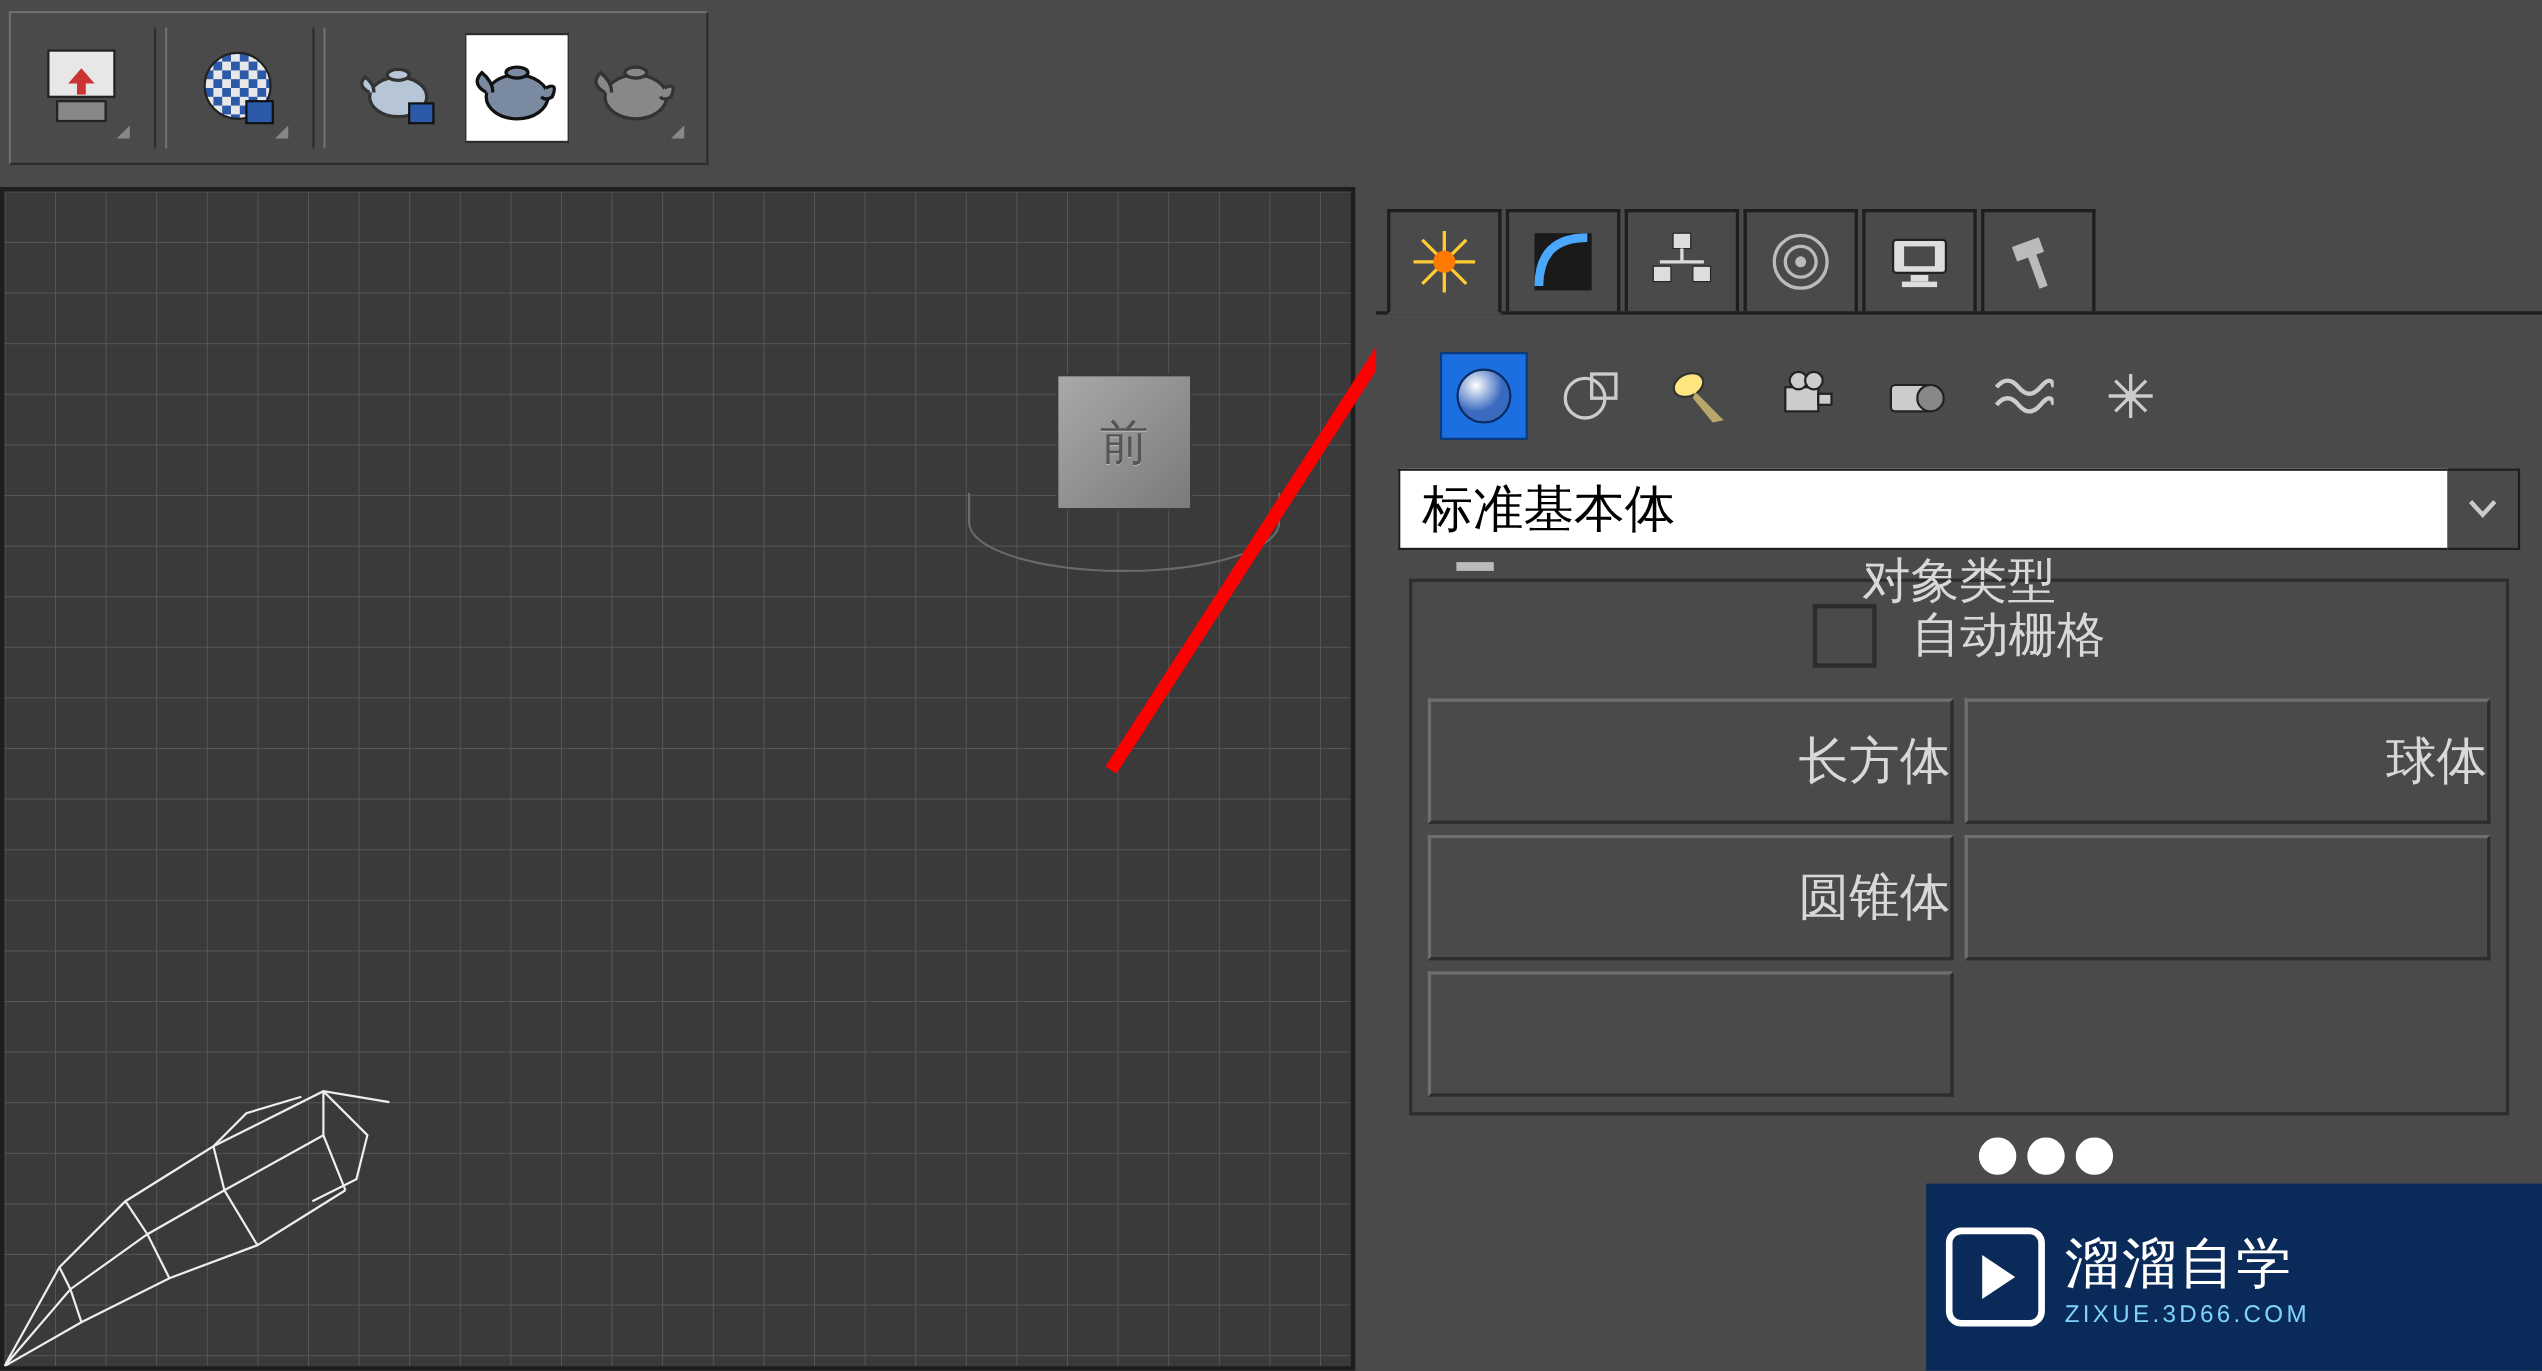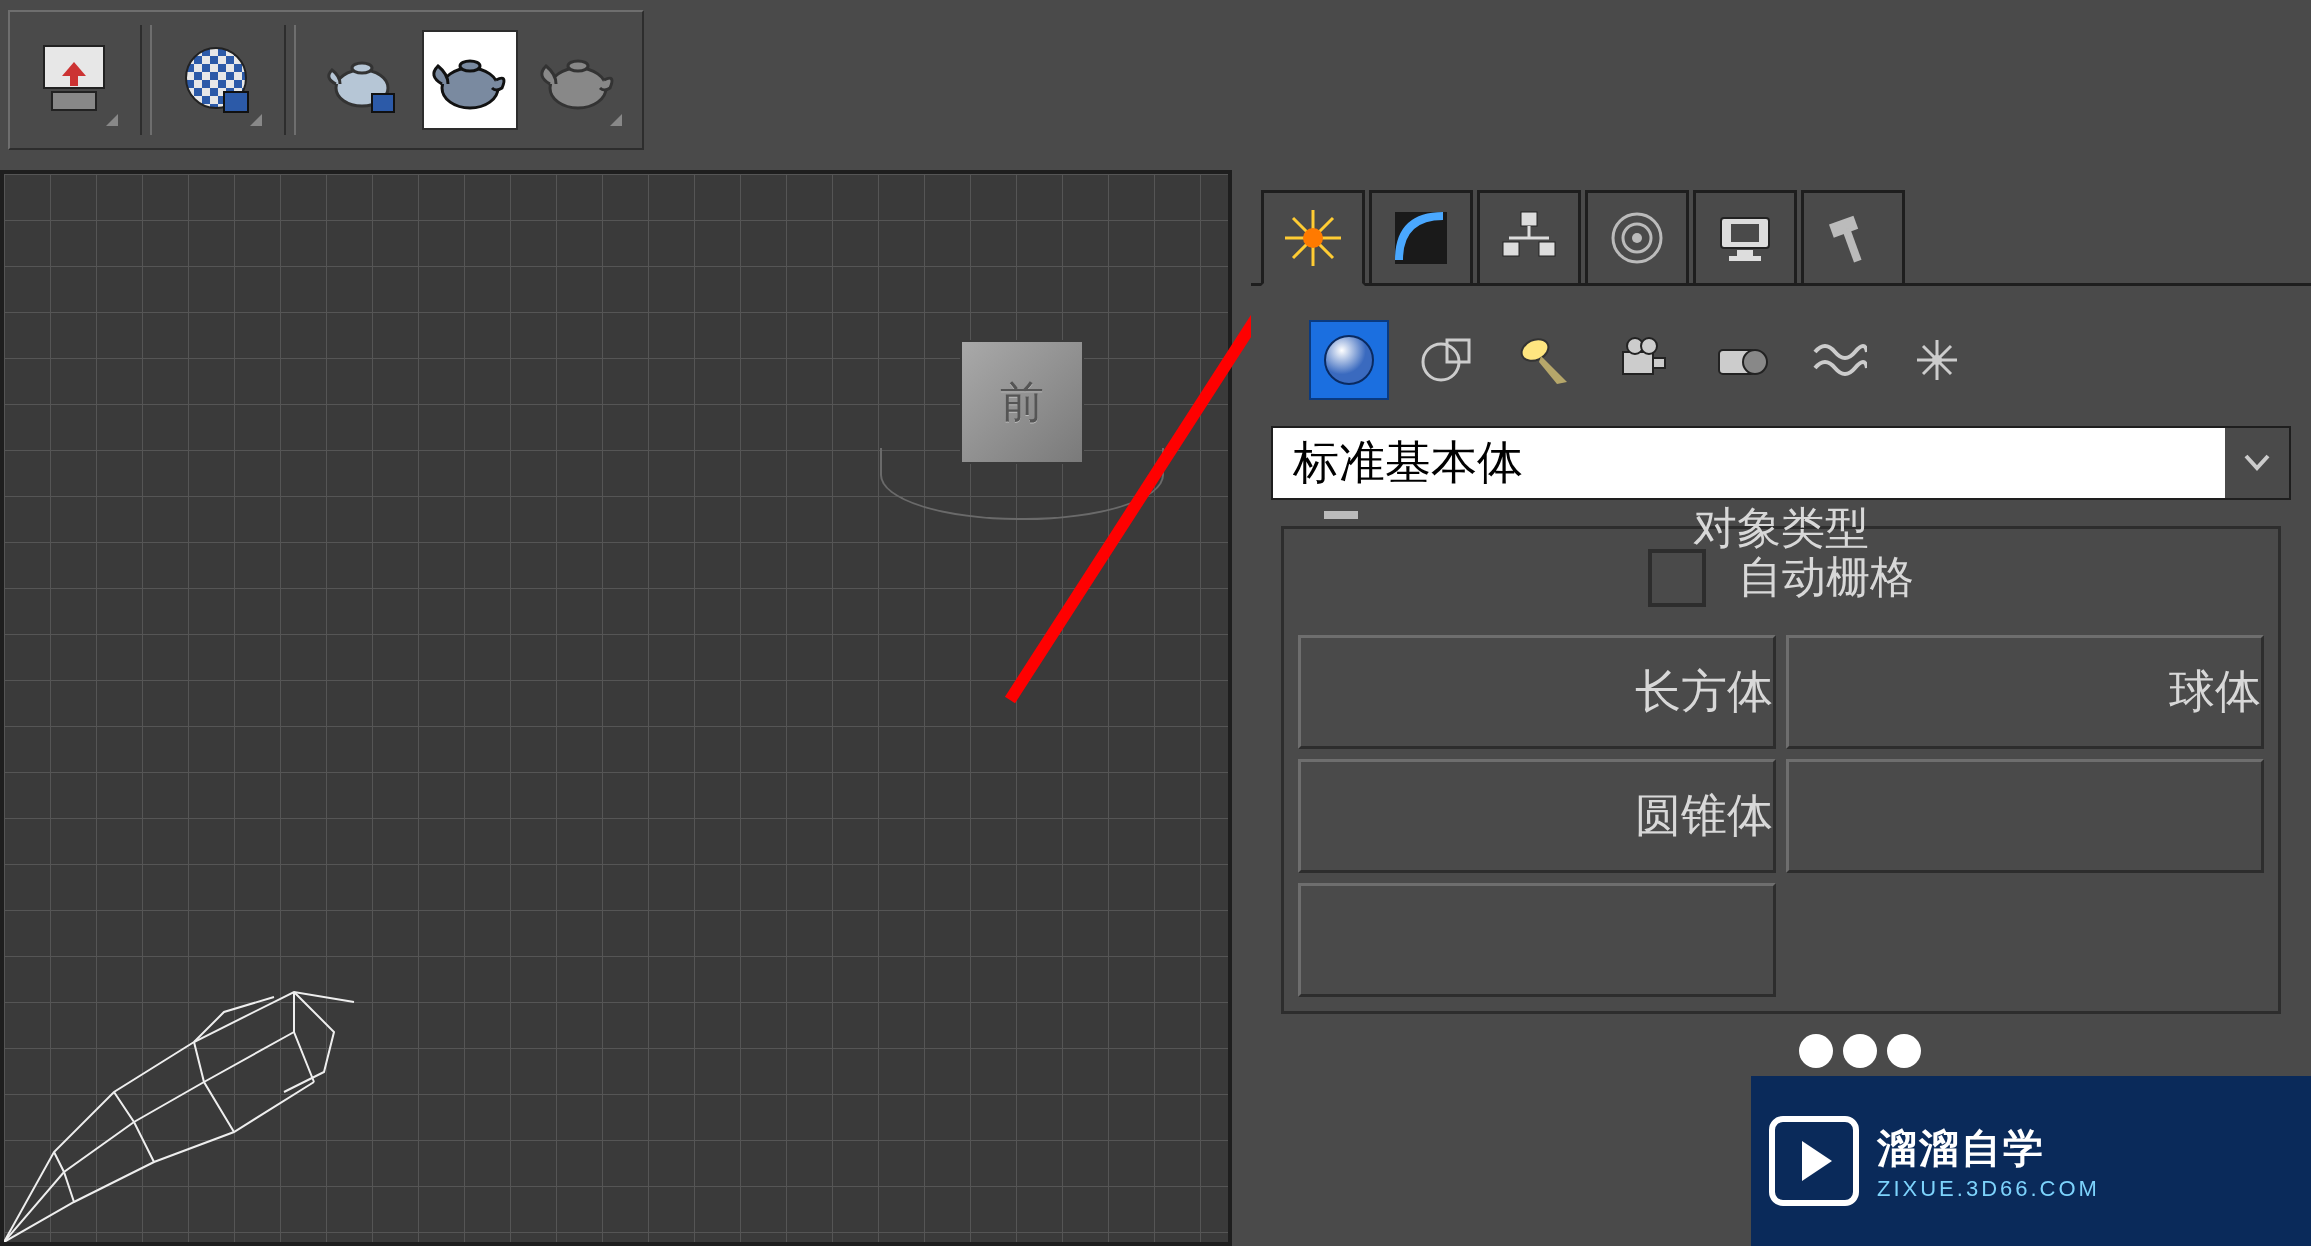--- a/index.html
+++ b/index.html
@@ -40,21 +40,21 @@
 .autogrid{display:flex;align-items:center;justify-content:center;gap:32px;padding:16px 0 28px 0}
 .checkbox{width:50px;height:50px;border:4px solid #2d2d2d;background:#4a4a4a}
 .autogrid span{font-size:44px;color:#d8d8d8}
 .btn-grid{display:grid;grid-template-columns:1fr 1fr;gap:10px}
 .obj-btn{height:108px;background:#4a4a4a;border:3px solid #2d2d2d;border-top-color:#6e6e6e;border-left-color:#6e6e6e;display:flex;align-items:center;justify-content:flex-end;font-size:46px;color:#d8d8d8}
 
 .wm{position:absolute;right:0;bottom:0;width:560px;height:170px;background:#0a2a5a;display:flex;align-items:center;padding:0 18px;box-sizing:border-box;gap:18px}
 .wm .play{width:78px;height:78px;border:6px solid #fff;border-radius:14px;display:flex;align-items:center;justify-content:center}
 .wm .play::after{content:"";border-left:30px solid #fff;border-top:20px solid transparent;border-bottom:20px solid transparent;margin-left:6px}
 .wm .txt{display:flex;flex-direction:column}
-.wm .t1{font-size:40px;color:#fff;font-weight:700;letter-spacing:2px}
+.wm .t1{font-size:50px;color:#fff;font-weight:400;letter-spacing:2px}
 .wm .t2{font-size:22px;color:#7dd3fc;letter-spacing:3px}
 .wm-baidu{position:absolute;right:480px;bottom:10px;color:#fff;pointer-events:none}
 .wm-baidu .b{font-size:110px;font-weight:700;font-family:Arial}
 .wm-baidu .j{font-size:40px;margin-left:12px}
 .wm-baidu .paw{position:absolute;right:-90px;top:-30px;display:flex;gap:10px}
 .wm-baidu .paw i{width:34px;height:34px;background:#fff;border-radius:50%;display:block}
 </style>
 </head>
 <body>
 

